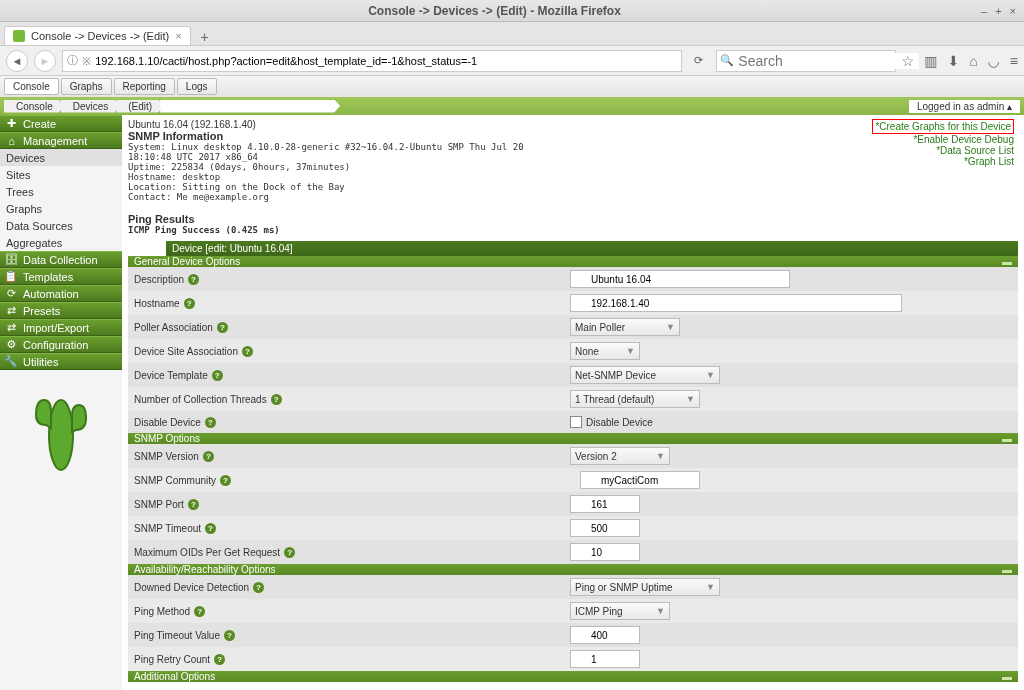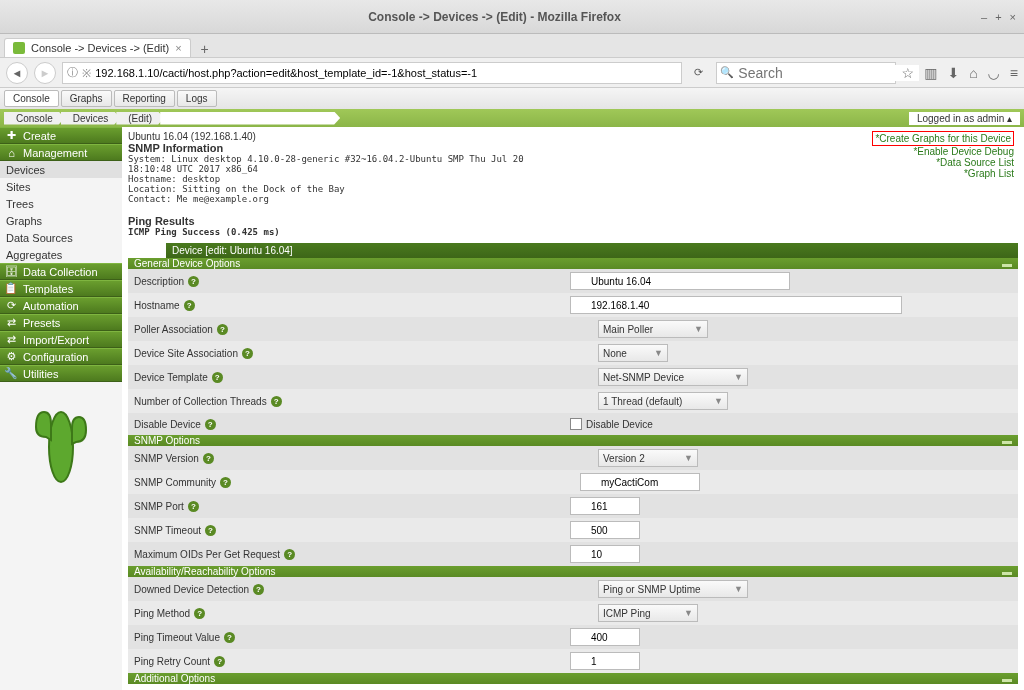--- a/index.html
+++ b/index.html
@@ -1,17 +1,17 @@
 <!DOCTYPE html>
 <html><head>
 <meta charset="utf-8">
 <style>
 * { box-sizing: border-box; margin: 0; padding: 0; }
 body { font-family: Arial, sans-serif; font-size: 11px; background: #fff; color: #333; overflow: hidden; }
-.titlebar { background: linear-gradient(#e8e8e8,#d8d8d8); height: 34px; display: flex; align-items: center; justify-content: center; padding: 0 8px; border-bottom: 1px solid #bbb; }
+.titlebar { background: linear-gradient(#e8e8e8,#d8d8d8); height: 22px; display: flex; align-items: center; justify-content: center; padding: 0 8px; border-bottom: 1px solid #bbb; }
 .titlebar-title { flex: 1; text-align: center; font-size: 12px; font-weight: bold; color: #555; }
 .win-controls { display: flex; gap: 8px; color: #666; }
 .tabbar { background: #e5e5e5; height: 24px; display: flex; align-items: flex-end; border-bottom: 1px solid #ccc; padding: 0 4px; }
 .browsertab { background: #fff; border: 1px solid #ccc; border-bottom: none; border-radius: 3px 3px 0 0; padding: 3px 8px; display: flex; align-items: center; gap: 6px; font-size: 11px; }
 .tabicon { width: 12px; height: 12px; background: #7aba3a; border-radius: 2px; }
 .newtab { margin-left: 6px; color: #666; font-size: 14px; padding: 0 4px; }
 .urlbar { background: #f0f0f0; height: 30px; display: flex; align-items: center; gap: 6px; padding: 0 6px; border-bottom: 1px solid #ccc; }
 .navbtn { width: 22px; height: 22px; background: #fff; border: 1px solid #ccc; border-radius: 11px; display: flex; align-items: center; justify-content: center; color: #666; }
 .navbtn.disabled { color: #ccc; }
 .urlfield { flex: 1; height: 22px; border: 1px solid #ccc; background: #fff; display: flex; align-items: center; padding: 0 4px; gap: 4px; font-size: 11px; }
@@ -51,21 +51,21 @@
 .formrow { display: flex; align-items: center; padding: 3px 6px; min-height: 22px; font-size: 10px; }
 .formrow:nth-child(odd) { background: #e2e2e2; }
 .formrow:nth-child(even) { background: #eaeaea; }
 .formrow .label { width: 436px; display: flex; align-items: center; gap: 4px; }
 .help { width: 11px; height: 11px; border-radius: 50%; background: #5a8a24; color: #fff; display: inline-flex; align-items: center; justify-content: center; font-size: 8px; font-weight: bold; }
 .txtinput { height: 18px; border: 1px solid #bbb; background: #fff; padding: 0 20px; font-size: 10px; }
 .w220 { width: 220px; }
 .w300 { width: 332px; }
 .w110 { width: 110px; }
 .w70 { width: 70px; }
-.dropdown { height: 18px; border: 1px solid #bbb; background: linear-gradient(#fafafa,#e8e8e8); display: inline-flex; align-items: center; justify-content: space-between; padding: 0 4px; font-size: 10px; margin-left: 28px; }
+.dropdown { height: 18px; border: 1px solid #bbb; background: linear-gradient(#fafafa,#e8e8e8); display: inline-flex; align-items: center; justify-content: space-between; padding: 0 4px; font-size: 10px; }
 .dropdown .arr { color: #888; font-size: 9px; }
 .cb { width: 12px; height: 12px; border: 1px solid #888; background: #fff; }
 .rows-container > .formrow:nth-child(odd){ background:#e2e2e2; }
 .rows-container > .formrow:nth-child(even){ background:#eaeaea; }
 </style>
 </head>
 <body>
 
 <div class="titlebar">
   <span></span>
@@ -188,20 +188,21 @@
         <a href="#">*Enable Device Debug</a>
         <a href="#">*Data Source List</a>
         <a href="#">*Graph List</a>
       </div>
 
       <div class="info">
         <div>Ubuntu 16.04 (192.168.1.40)</div>
         <strong>SNMP Information</strong>
         <div class="mono">System: Linux desktop 4.10.0-28-generic #32~16.04.2-Ubuntu SMP Thu Jul 20</div>
         <div class="mono">18:10:48 UTC 2017 x86_64</div>
+        <div class="mono">Uptime: 225834 (0days, 0hours, 37minutes)</div>
         <div class="mono">Hostname: desktop</div>
         <div class="mono">Location: Sitting on the Dock of the Bay</div>
         <div class="mono">Contact: Me me@example.org</div>
         <br>
         <strong>Ping Results</strong>
         <div class="mono" style="font-weight:bold">ICMP Ping Success (0.425 ms)</div>
       </div>
 
       <div class="sectionbar">
           <span>Device [edit: Ubuntu 16.04]</span>

